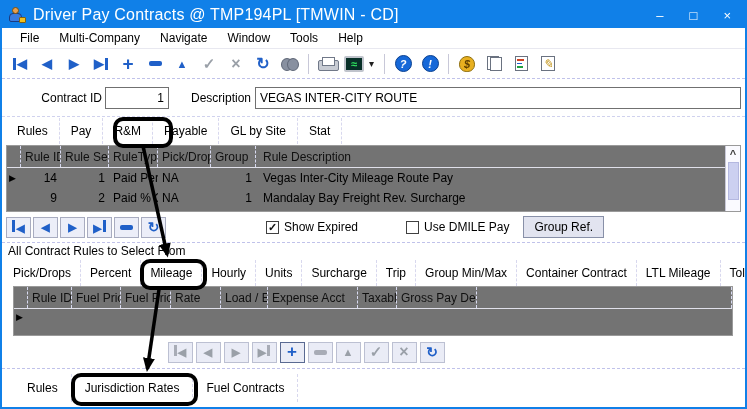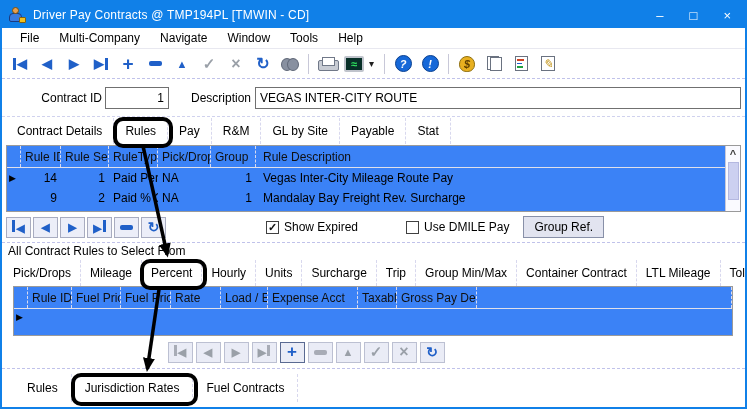--- a/index.html
+++ b/index.html
@@ -6,21 +6,21 @@
   html,body { width: 747px; height: 409px; background:#fff; }
   body { font-family: "Liberation Sans", sans-serif; font-size: 12px; color:#000; }
   #win { position: relative; width: 747px; height: 409px; border: 2px solid #1080e8; background: #fff; overflow: hidden; }
 
   
   .titlebar { height: 26px; background: #1080e8; display: flex; align-items: center; padding: 0 6px 0 7px; color: #fff; }
   .app-icon { position: relative; width: 17px; height: 16px; margin-right: 7px; flex: 0 0 auto; }
   .app-icon .head { position:absolute; left:3px; top:0; width:7px; height:7px; border-radius:50%; background:#e8a050; border:1px solid #7a5010;}
   .app-icon .body { position:absolute; left:0; top:6px; width:13px; height:9px; border-radius:4px 4px 2px 2px; background:#3a7ce0; border:1px solid #1a3a80;}
   .app-icon .lock { position:absolute; right:0; bottom:0; width:7px; height:6px; background:#f0c020; border:1px solid #806010; border-radius:1px;}
-  .title-text { font-size: 12px; letter-spacing: .2px; }
+  .title-text { font-size: 16px; letter-spacing: .2px; }
   .win-controls { margin-left: auto; display: flex; align-items: center; gap: 26px; padding-right: 8px; }
   .win-controls span { font-size: 13px; line-height: 1; cursor: default; }
 
   
   .menubar { height: 21px; display: flex; align-items: center; padding-left: 8px; background: #fff; border-bottom: 1px solid #e8e8f0; }
   .menu-item { padding: 2px 10px; }
 
   
   .toolbar { height: 30px; display: flex; align-items: center; padding-left: 6px; border-bottom: 1px dashed #c0c2ea; }
   .tbi { display: inline-flex; align-items: center; justify-content: center; width: 24px; height: 22px; margin-right: 3px; font-weight: bold; }
@@ -71,21 +71,21 @@
   
   .tabstrip { display: flex; align-items: center; }
   .tabs1 { height: 28px; padding-left: 4px; }
   .tab { height: 26px; display: inline-flex; align-items: center; padding: 0 11px; border-right: 1px dashed #d8d8ee; white-space: nowrap; }
   .tabs2 { height: 27px; padding-left: 2px; }
   .tabs2 .tab { padding: 0 9px; }
   .tabs3 { height: 39px; padding-left: 12px; align-items: flex-start; padding-top: 5px; border-top: 0; }
   .tabs3 .tab { height: 28px; padding: 0 13px; }
 
   
-  .grid { border: 1px solid #9a9a9a; background: #3b82f6; position: relative; }
+  .grid { border: 1px solid #9a9a9a; background: #737373; position: relative; }
   .grid1 { margin: 0 4px; height: 67px; }
   .grid2 { margin: 0 12px 0 11px; height: 50px; }
   .g-header { display: flex; height: 22px; align-items: center; border-bottom: 1px solid #e0e0ea; }
   .g-header .g-cell { font-size: 12px; color:#101010; border-right: 1px dashed #d8daf0; height: 100%; display: flex; align-items: center; }
   .g-row { display: flex; height: 20px; align-items: center; }
   .g-cell { padding: 0 4px; white-space: nowrap; overflow: hidden; flex: 0 0 auto; }
   .c-marker { width: 14px; padding: 0 2px; font-size: 9px; }
   .g1-id { width: 40px; } .g1-seq { width: 48px; } .g1-type { width: 49px; } .g1-pd { width: 53px; } .g1-grp { width: 45px; } .g1-desc { flex: 1 1 auto; padding-left: 7px; }
   .num { text-align: right; }
   .g2-id { width: 44px; } .g2-fmin { width: 49px; } .g2-fmax { width: 50px; } .g2-rate { width: 50px; } .g2-le { width: 47px; } .g2-exp { width: 90px; } .g2-tax { width: 39px; } .g2-gpd { width: 80px; } .g2-fill { flex: 1 1 auto; }
@@ -192,26 +192,25 @@
   </div>
 
   <div class="record-row">
     <span class="fld-label lbl-contract">Contract ID</span>
     <input class="tbox contract-input" value="1" style="">
     <span class="fld-label lbl-desc">Description</span>
     <input class="tbox desc-input" value="VEGAS INTER-CITY ROUTE" style="">
   </div>
 
   <div class="tabstrip tabs1">
-    <span class="tab">Contract Details</span>
     <span class="tab">Rules</span>
     <span class="tab">Pay</span>
     <span class="tab">R&amp;M</span>
+    <span class="tab">Payable</span>
     <span class="tab">GL by Site</span>
-    <span class="tab">Payable</span>
     <span class="tab">Stat</span>
   </div>
 
   <div class="grid grid1">
     <div class="g-header">
       <span class="g-cell c-marker"></span>
       <span class="g-cell g1-id">Rule ID</span>
       <span class="g-cell g1-seq">Rule Seq</span>
       <span class="g-cell g1-type">RuleType</span>
       <span class="g-cell g1-pd">Pick/Drop</span>
@@ -269,22 +268,22 @@
       <span class="cbox"></span>
       <span>Use DMILE Pay</span>
     </label>
     <span class="btn">Group Ref.</span>
   </div>
 
   <div class="select-label">All Contract Rules to Select From</div>
 
   <div class="tabstrip tabs2">
     <span class="tab">Pick/Drops</span>
+    <span class="tab">Percent</span>
     <span class="tab">Mileage</span>
-    <span class="tab">Percent</span>
     <span class="tab">Hourly</span>
     <span class="tab">Units</span>
     <span class="tab">Surcharge</span>
     <span class="tab">Trip</span>
     <span class="tab">Group Min/Max</span>
     <span class="tab">Container Contract</span>
     <span class="tab">LTL Mileage</span>
     <span class="tab">Tolls</span>
   </div>
 

